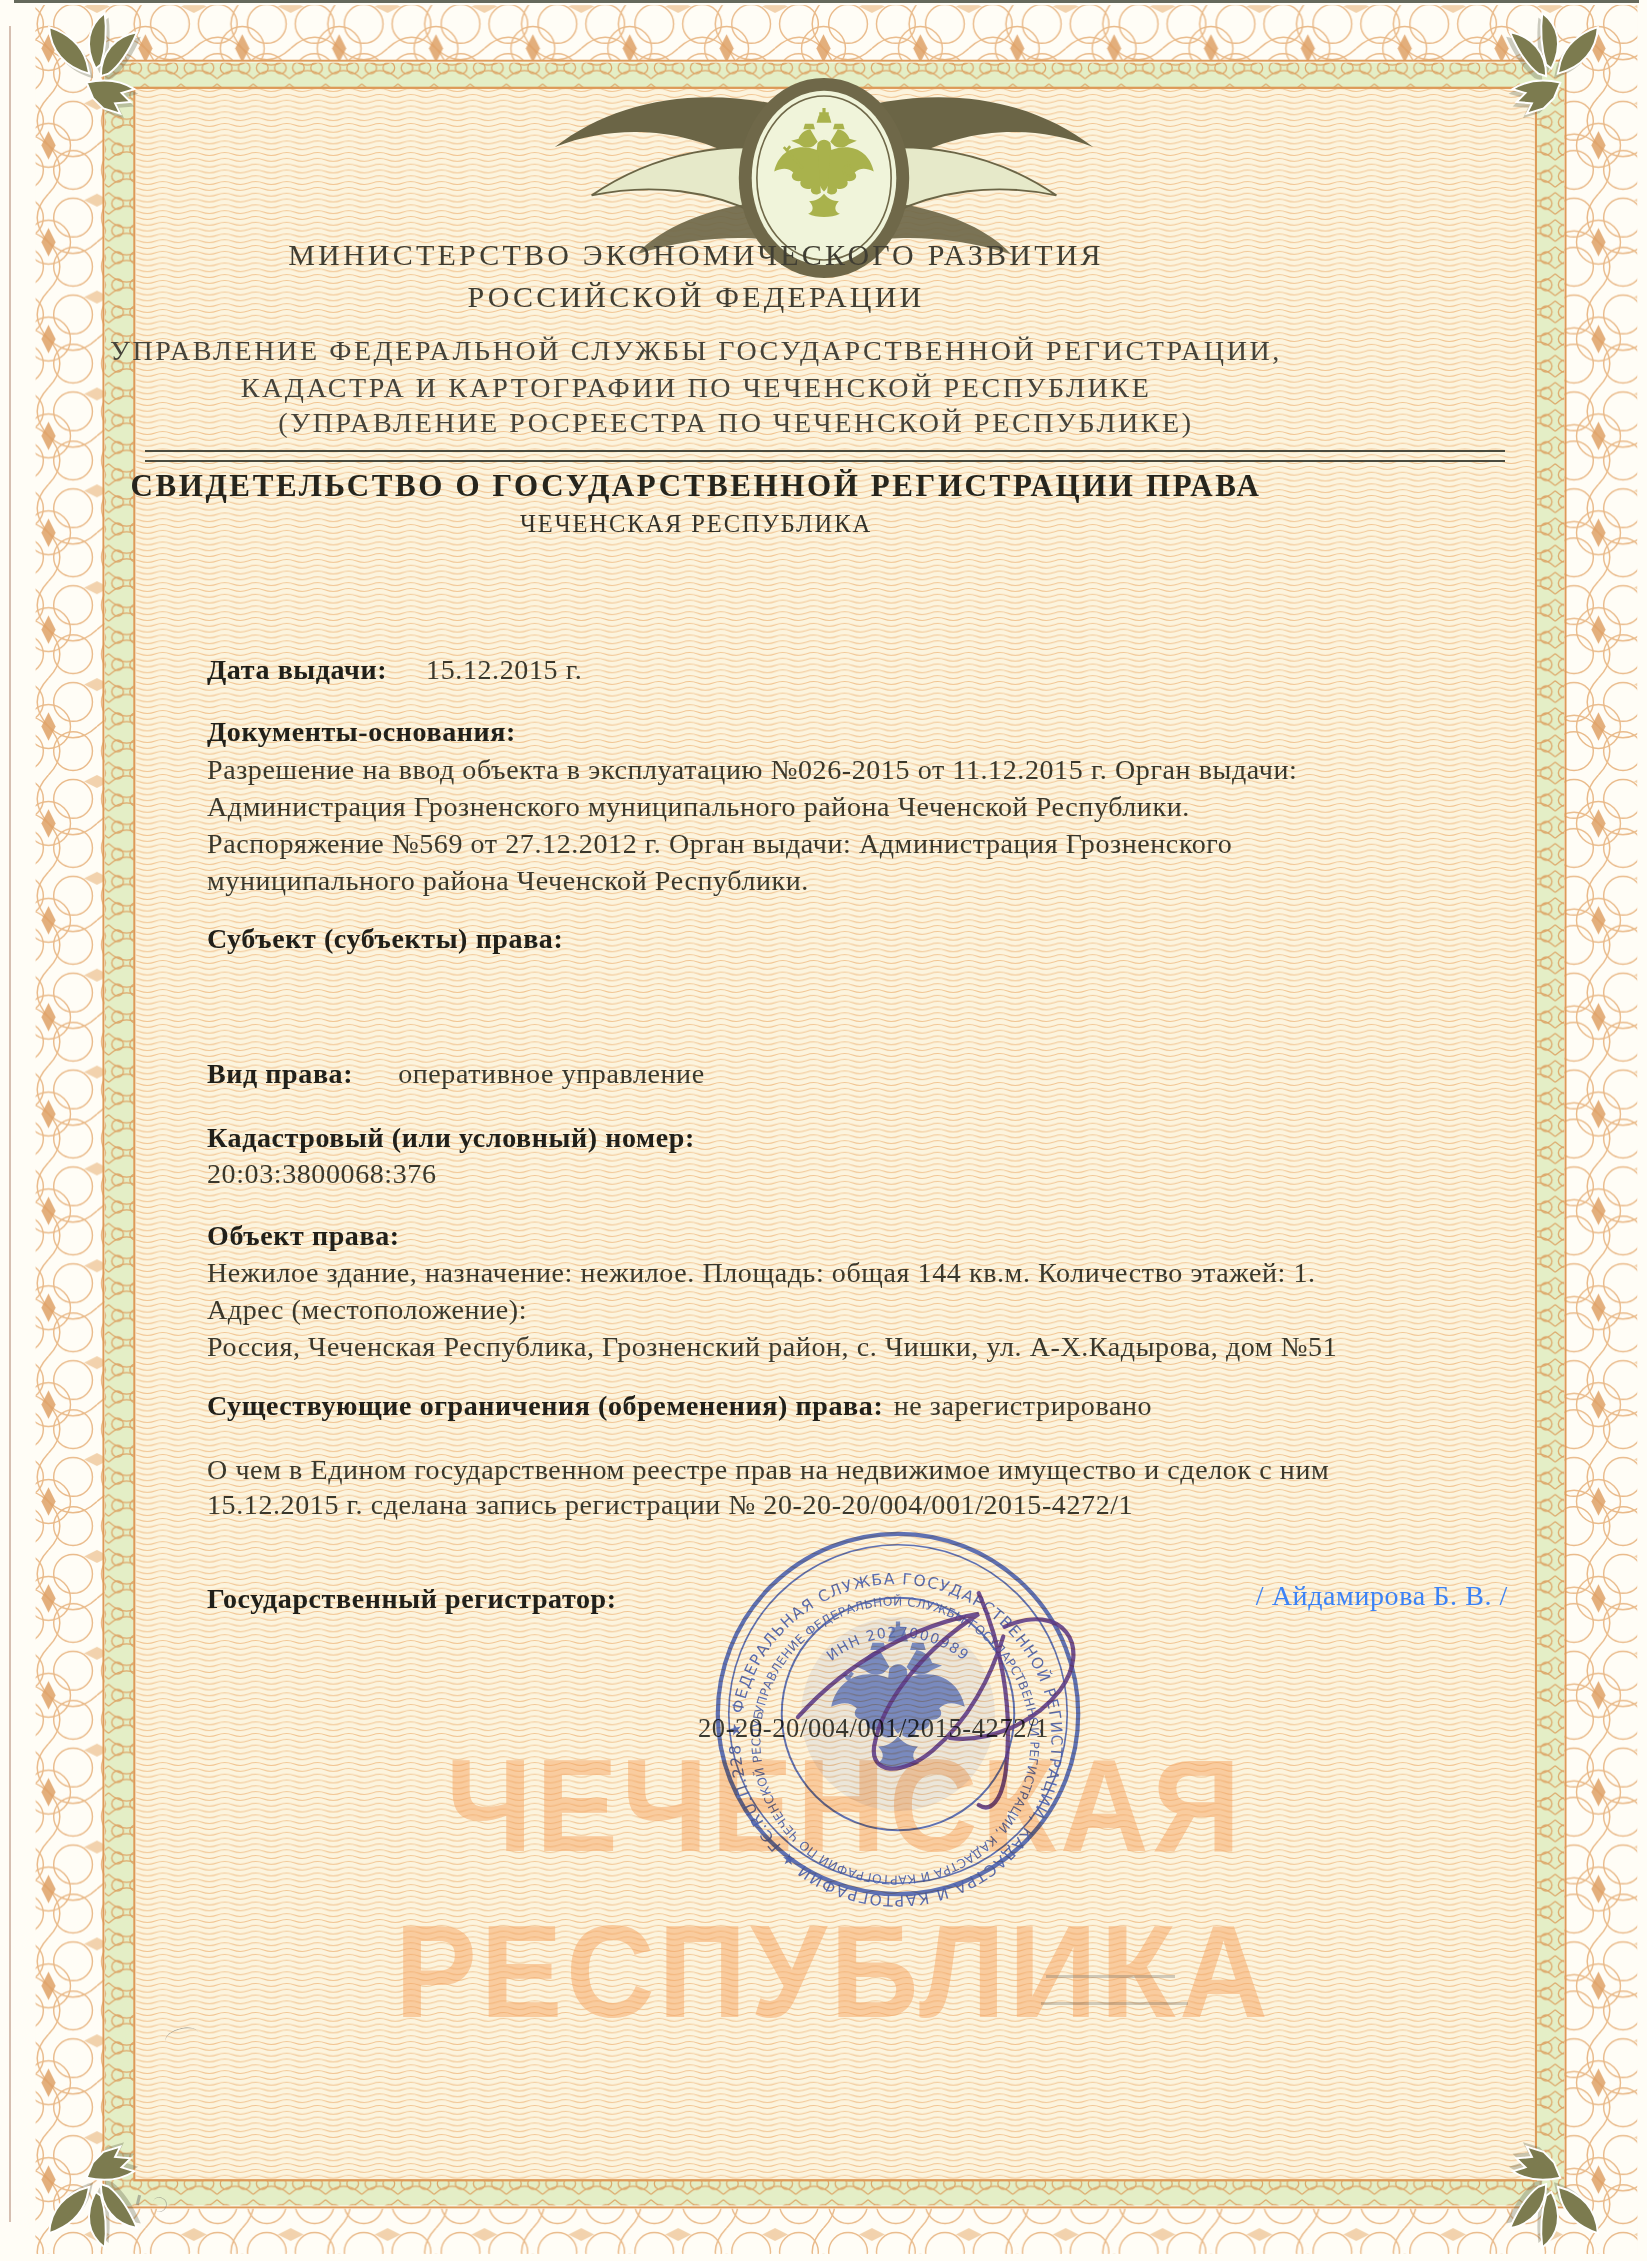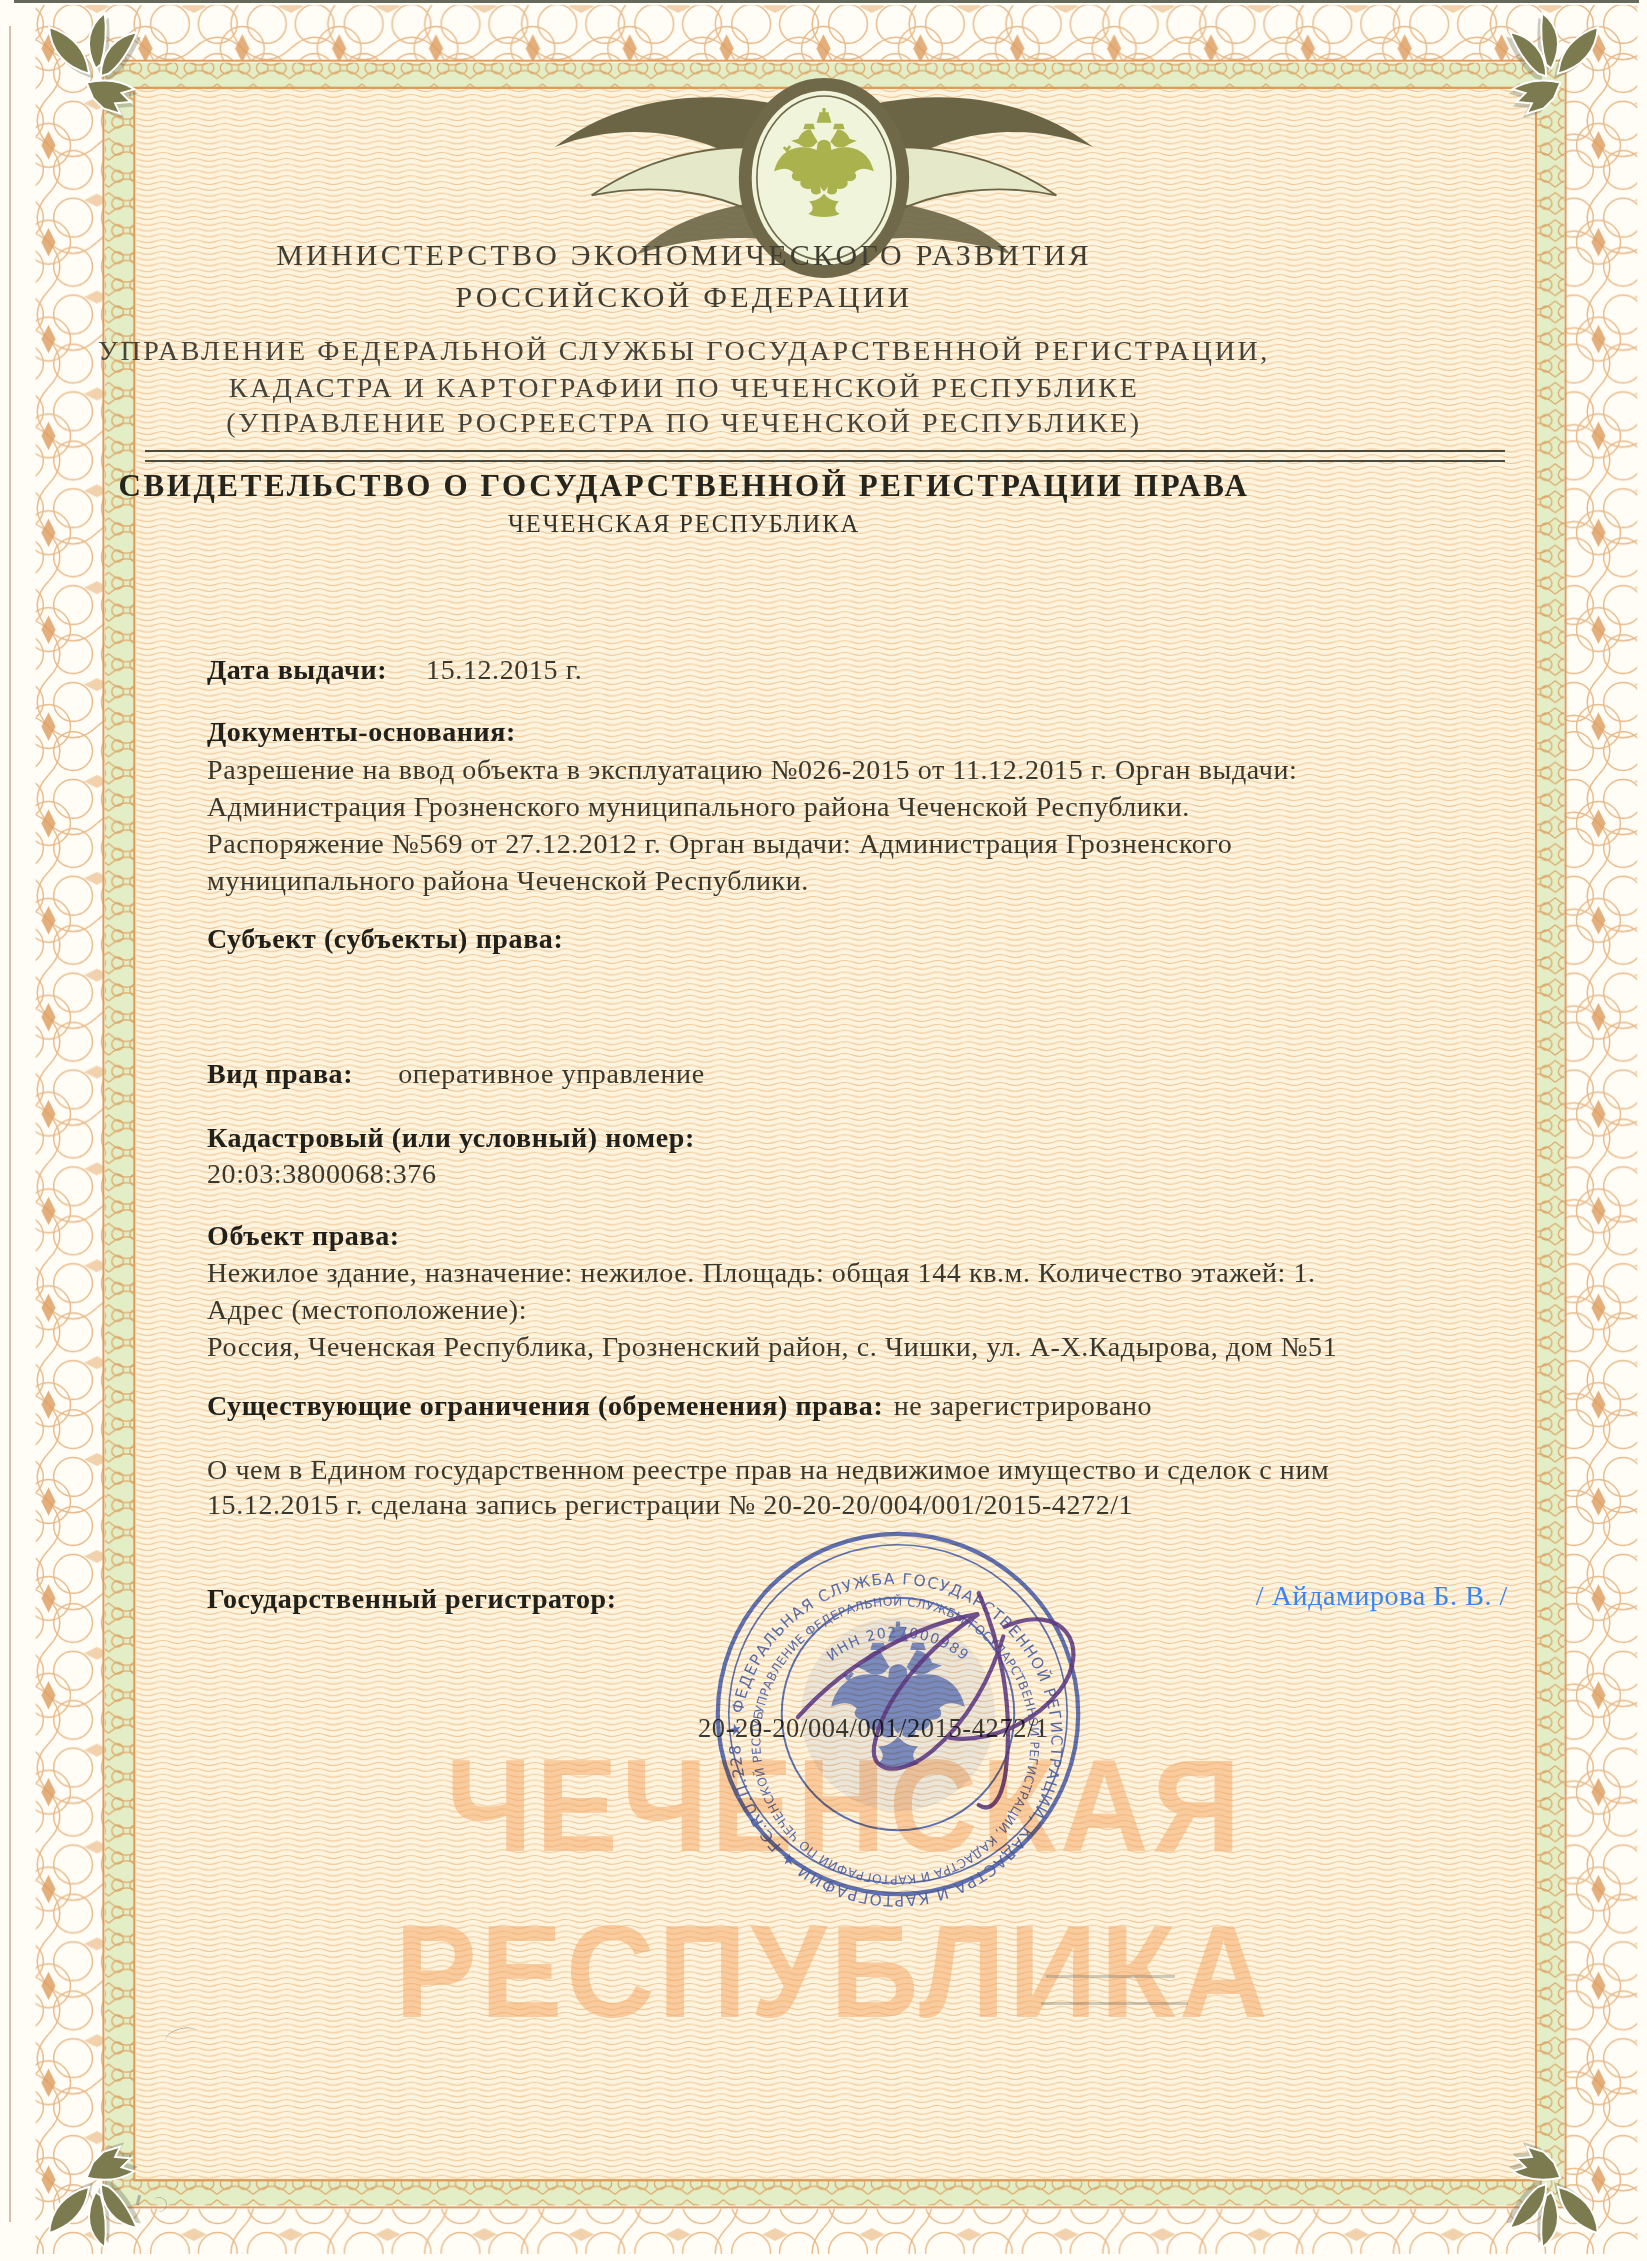--- a/index.html
+++ b/index.html
@@ -6,21 +6,21 @@
   .page{
     position:relative;
     width:1647px;height:2261px;
     background:#fffdf6;
     overflow:hidden;
     font-family:"Liberation Serif","DejaVu Serif",serif;
   }
   .layer{position:absolute;left:0;top:0;}
   
   .ctr{
-    position:absolute;left:0;width:1368px;text-align:center;
+    position:absolute;left:12px;width:1368px;text-align:center;
     color:#403e33;white-space:nowrap;
   }
   .ministry{font-size:30px;letter-spacing:3.2px;}
   .office{font-size:28px;letter-spacing:2.6px;color:#45433a;}
   .doc-title{font-size:31px;font-weight:700;letter-spacing:2.6px;color:#26251d;}
   .doc-region{font-size:24.5px;letter-spacing:1.9px;color:#33322a;}
   .rule{
     position:absolute;left:145px;top:450px;width:1360px;height:8.4px;
     border-top:2.6px solid #4b4b3e;border-bottom:2.6px solid #4b4b3e;
   }
@@ -175,21 +175,21 @@
       <g transform="translate(455,166) scale(0.82)" color="#a9b24c">
         <use href="#dblEagle"></use>
       </g>
     </g>
   </svg>
 
   <div class="ctr ministry" style="top:238px;">МИНИСТЕРСТВО ЭКОНОМИЧЕСКОГО РАЗВИТИЯ</div>
   <div class="ctr ministry" style="top:280px;">РОССИЙСКОЙ ФЕДЕРАЦИИ</div>
   <div class="ctr office" style="top:335px;">УПРАВЛЕНИЕ ФЕДЕРАЛЬНОЙ СЛУЖБЫ ГОСУДАРСТВЕННОЙ РЕГИСТРАЦИИ,</div>
   <div class="ctr office" style="top:372px;">КАДАСТРА И КАРТОГРАФИИ ПО ЧЕЧЕНСКОЙ РЕСПУБЛИКЕ</div>
-  <div class="ctr office" style="top:407px;">(УПРАВЛЕНИЕ РОСРЕЕСТРА ПО ЧЕЧЕНСКОЙ РЕСПУБЛИКЕ)</div>
+  <div class="ctr office" style="top:407px;padding-left:40px;">(УПРАВЛЕНИЕ РОСРЕЕСТРА ПО ЧЕЧЕНСКОЙ РЕСПУБЛИКЕ)</div>
   <div class="rule"></div>
   <div class="ctr doc-title" style="top:468px;">СВИДЕТЕЛЬСТВО О ГОСУДАРСТВЕННОЙ РЕГИСТРАЦИИ ПРАВА</div>
   <div class="ctr doc-region" style="top:510px;">ЧЕЧЕНСКАЯ РЕСПУБЛИКА</div>
 
   <div class="bl" style="top:651px;">
     <b>Дата выдачи:</b><span class="val-gap-wide">15.12.2015 г.</span>
   </div>
 
   <div class="bl" style="top:713px;">
     <b>Документы-основания:</b>

